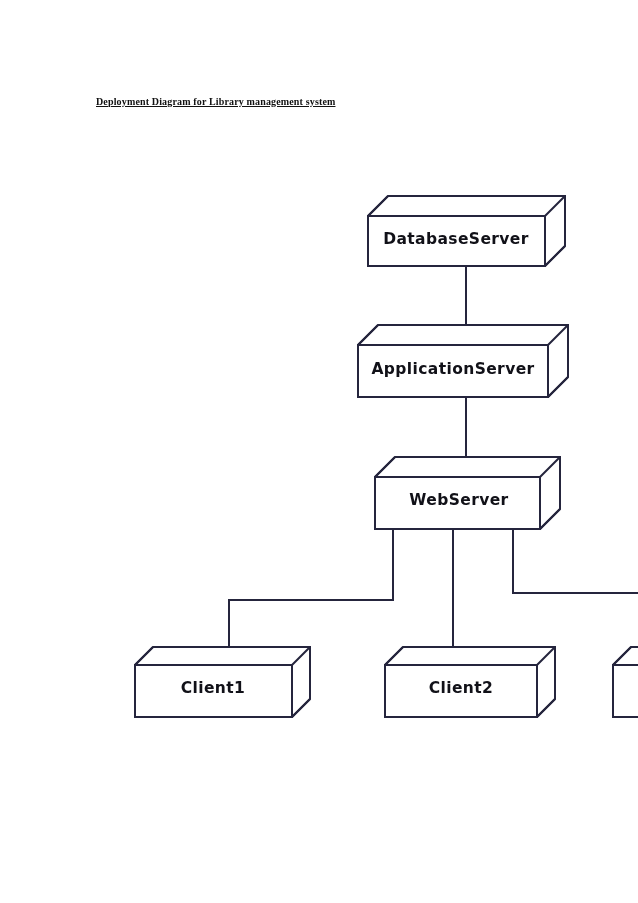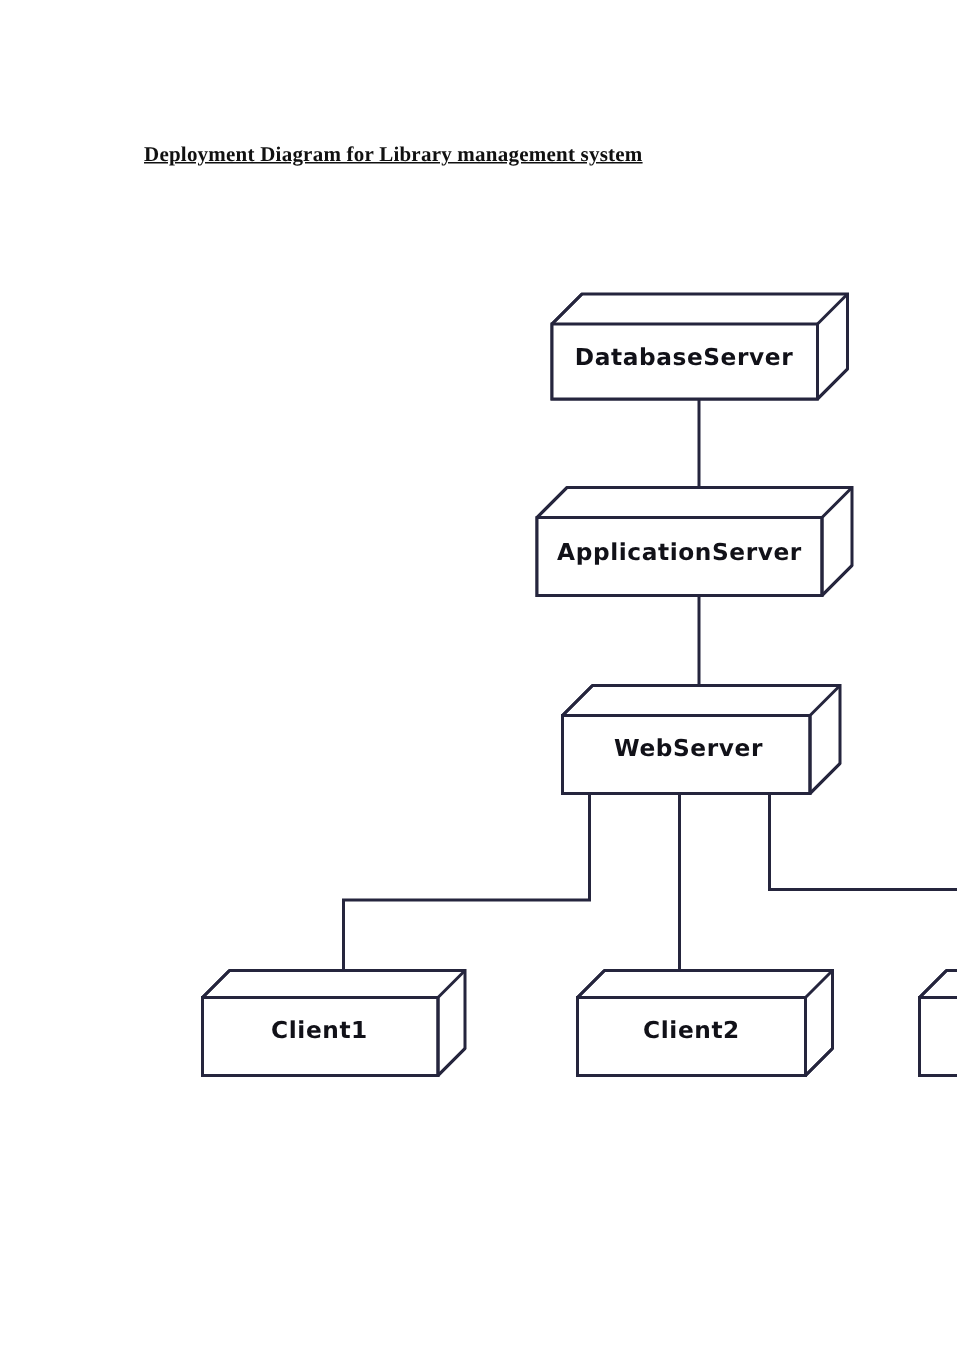--- a/index.html
+++ b/index.html
@@ -20,21 +20,21 @@
     top: 0; left: 0;
     width: 638px;
     height: 903px;
     background: #ffffff;
   }
   #doc-title {
     position: absolute;
     left: 96px;
     top: 96px;
     font-family: "Liberation Serif", serif;
-    font-size: 14px;
+    font-size: 10px;
     font-weight: bold;
     color: #111111;
     text-decoration: underline;
     letter-spacing: 0.15px;
     white-space: nowrap;
   }
   #diagram-canvas {
     position: absolute;
     left: 0;
     top: 0;

